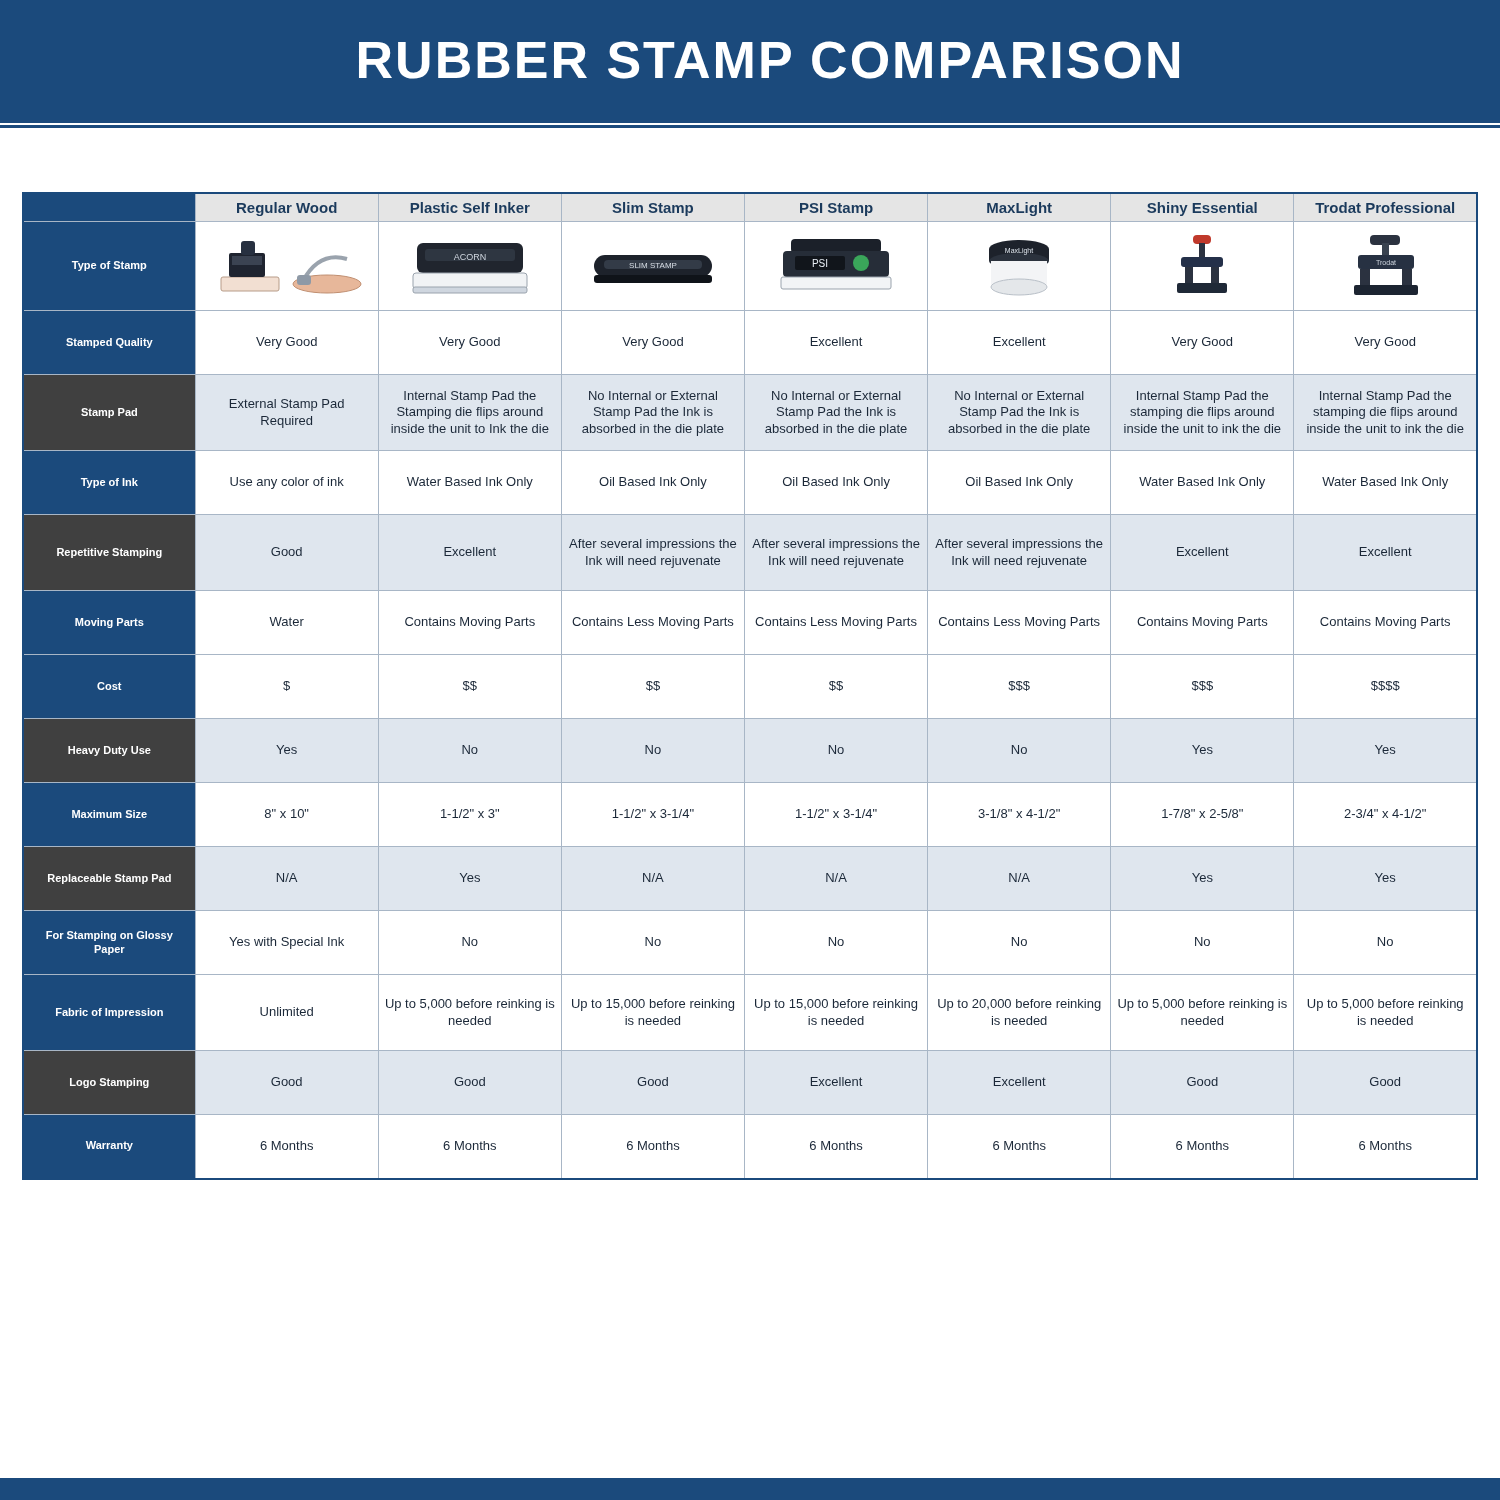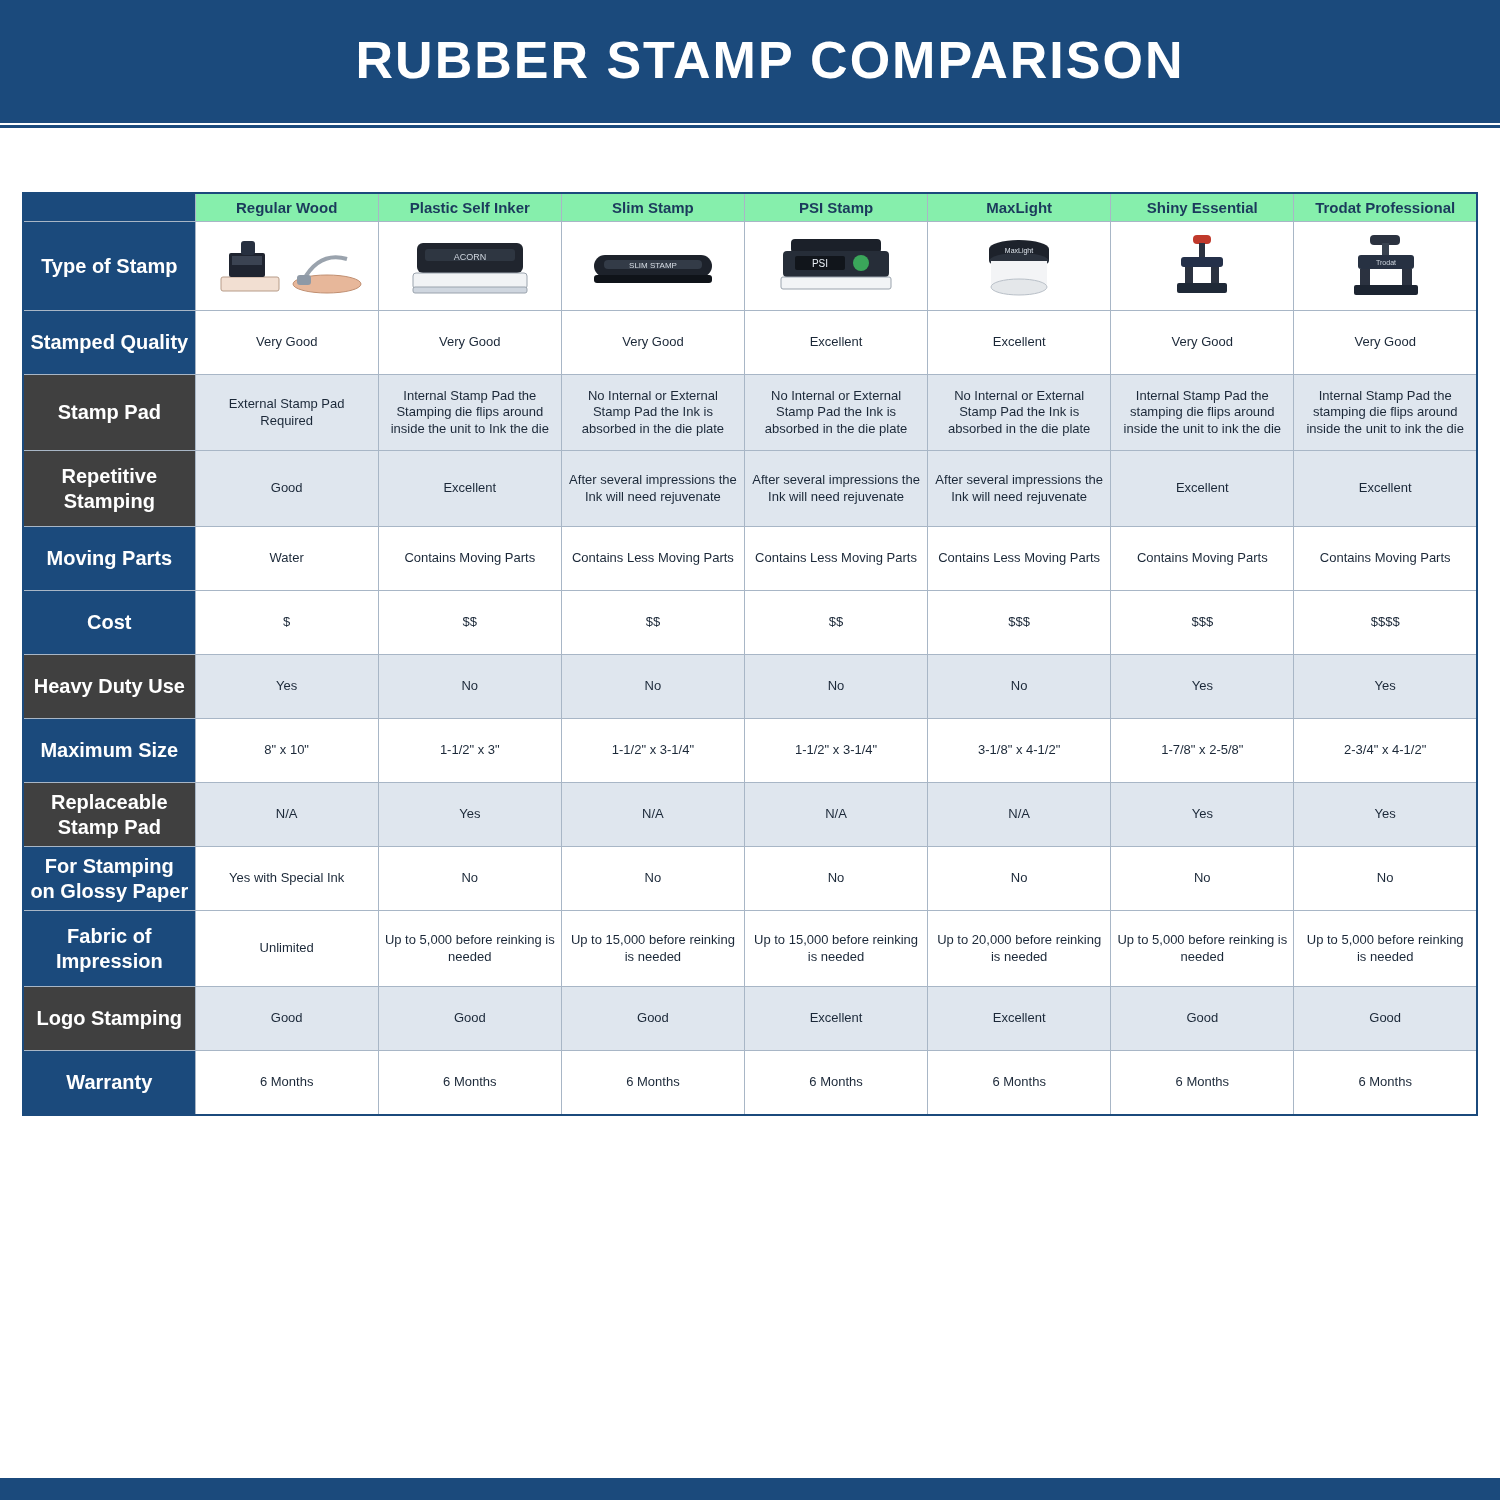--- a/index.html
+++ b/index.html
@@ -73,27 +73,27 @@
     padding: 5px 6px;
   }
   col.rowhead { width: 172px; }
   col.prod { width: 183px; }
 
   th.rowhead-blank,
   td.rowhead {
     background: #1b4a7c;
     color: #ffffff;
     font-weight: bold;
-    font-size: 20px;
+    font-size: 11px;
     text-align: left;
     padding-left: 14px;
     line-height: 1.25;
   }
   th.prodhead {
-    background: #86efac;
+    background: #e5e5e5;
     color: #1b3a5c;
     font-weight: bold;
     font-size: 15px;
     height: 26px;
     padding: 4px 4px;
     border-bottom: none;
   }
   td.imgcell {
     background: #ffffff;
     height: 82px;
@@ -266,20 +266,30 @@
           <td class="rowhead">Stamp Pad</td>
           <td class="data">External Stamp Pad Required</td>
           <td class="data">Internal Stamp Pad the Stamping die flips around inside the unit to Ink the die</td>
           <td class="data">No Internal or External Stamp Pad the Ink is absorbed in the die plate</td>
           <td class="data">No Internal or External Stamp Pad the Ink is absorbed in the die plate</td>
           <td class="data">No Internal or External Stamp Pad the Ink is absorbed in the die plate</td>
           <td class="data">Internal Stamp Pad the stamping die flips around inside the unit to ink the die</td>
           <td class="data">Internal Stamp Pad the stamping die flips around inside the unit to ink the die</td>
         </tr>
 
+        <tr class="row-mid">
+          <td class="rowhead">Type of Ink</td>
+          <td class="data">Use any color of ink</td>
+          <td class="data">Water Based Ink Only</td>
+          <td class="data">Oil Based Ink Only</td>
+          <td class="data">Oil Based Ink Only</td>
+          <td class="data">Oil Based Ink Only</td>
+          <td class="data">Water Based Ink Only</td>
+          <td class="data">Water Based Ink Only</td>
+        </tr>
 
         <tr class="alt row-tall">
           <td class="rowhead">Repetitive Stamping</td>
           <td class="data">Good</td>
           <td class="data">Excellent</td>
           <td class="data">After several impressions the Ink will need rejuvenate</td>
           <td class="data">After several impressions the Ink will need rejuvenate</td>
           <td class="data">After several impressions the Ink will need rejuvenate</td>
           <td class="data">Excellent</td>
           <td class="data">Excellent</td>

